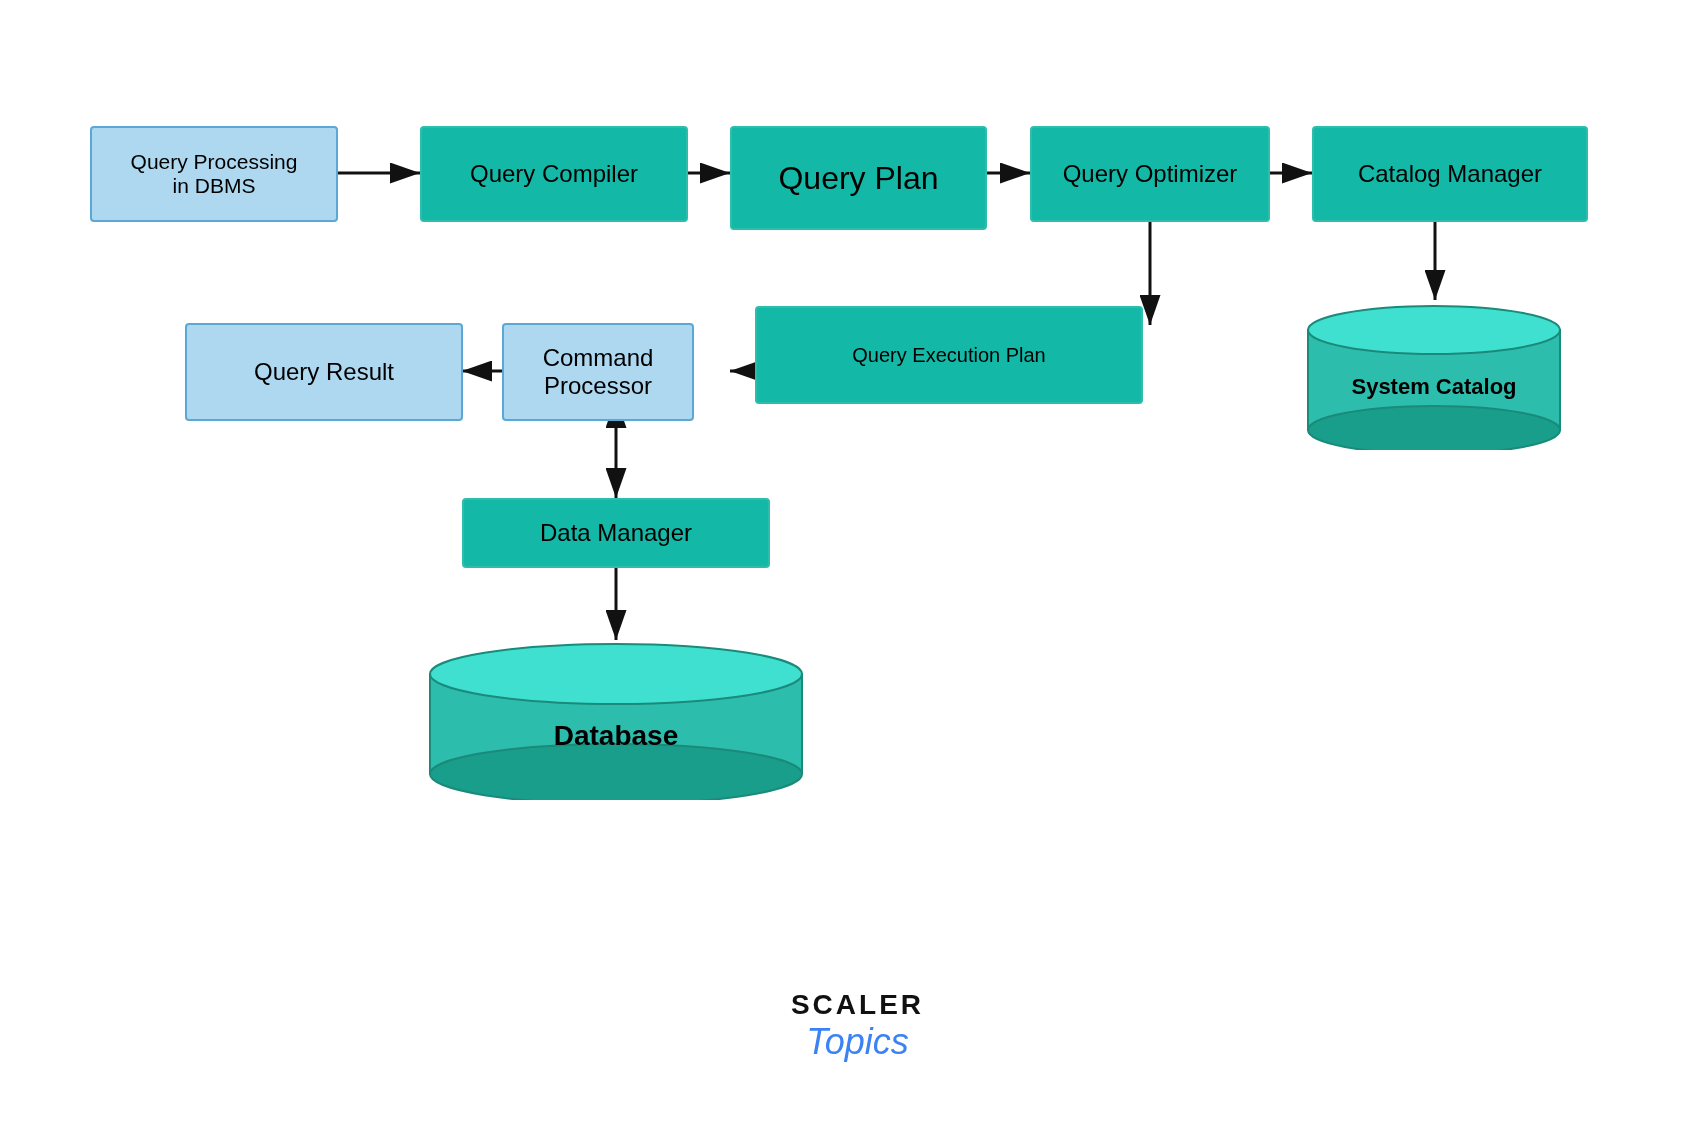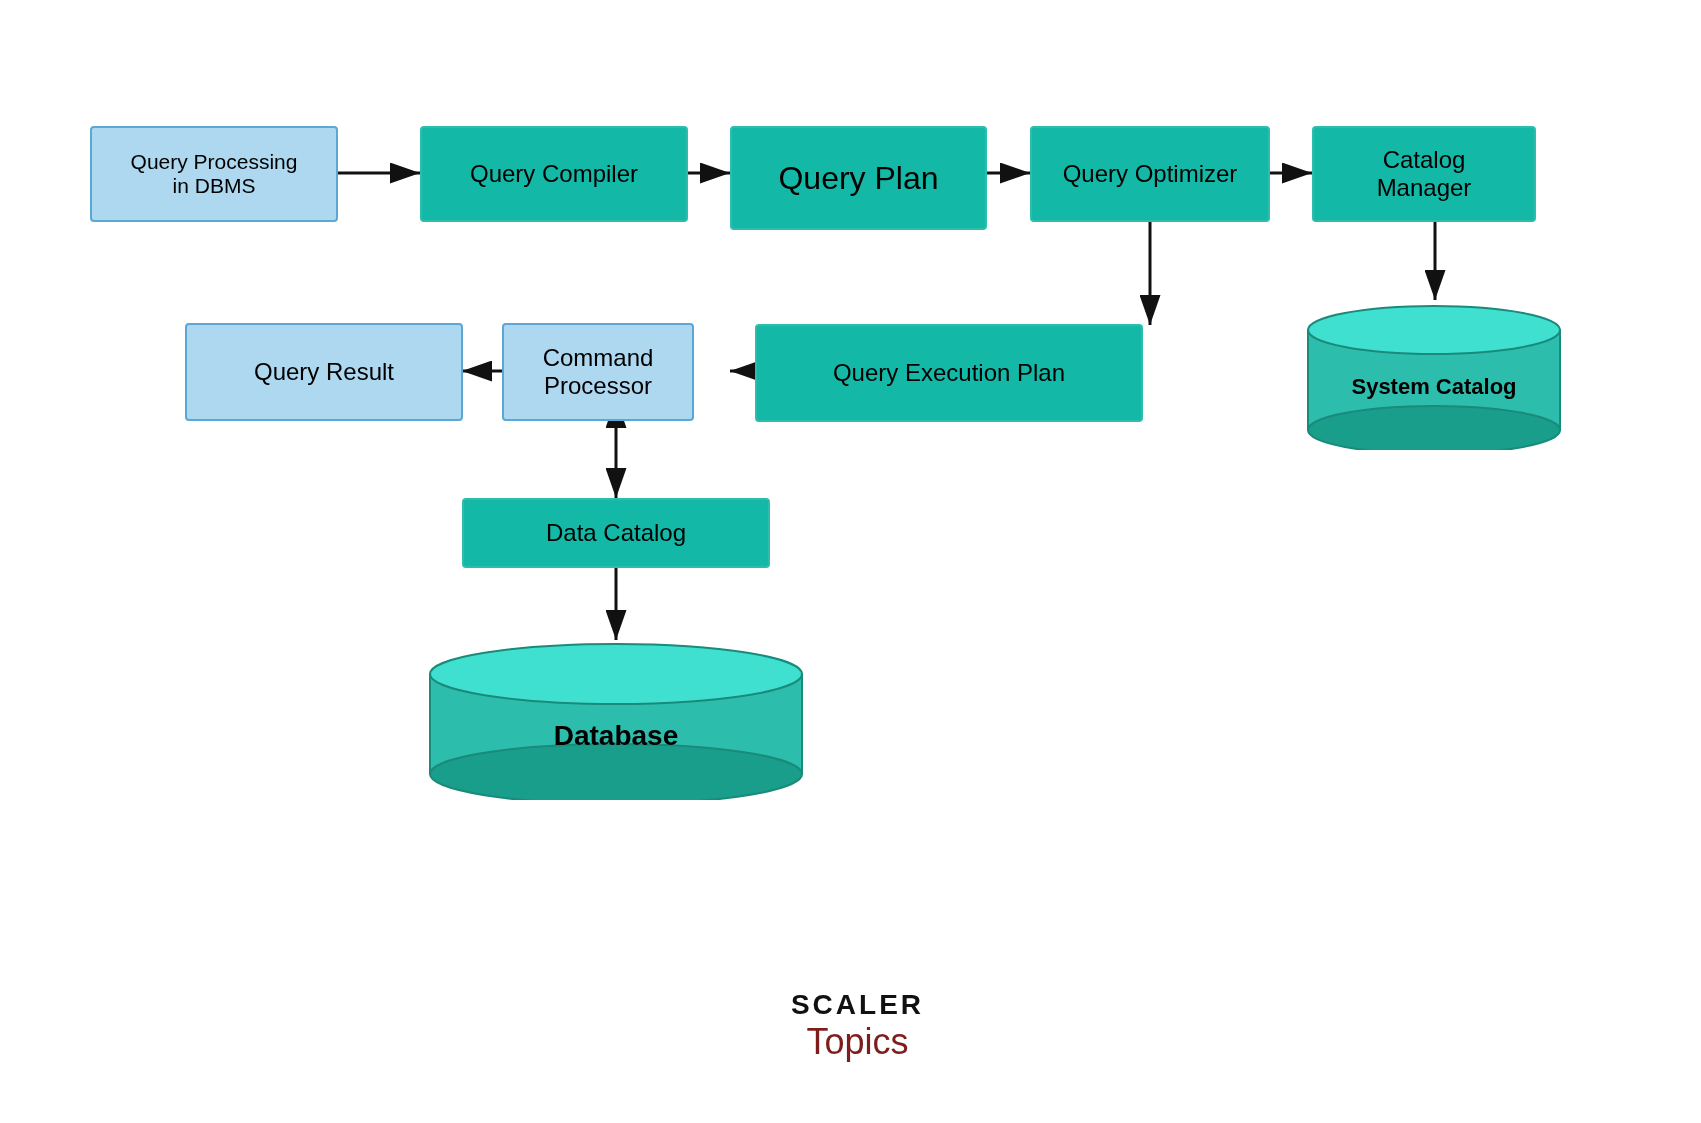--- a/index.html
+++ b/index.html
@@ -64,22 +64,23 @@
     .watermark-scaler {
       font-size: 28px;
       font-weight: 900;
       letter-spacing: 3px;
       color: #111;
       display: block;
     }
 
     .watermark-topics {
       font-size: 36px;
-      color: #7f1d1d;
+      color: #3b82f6;
       font-family: 'Brush Script MT', cursive, Arial;
+      font-style: italic;
       display: block;
     }
   </style>
 </head>
 <body>
 
 <div class="diagram-container">
 
   <svg class="arrows-svg">
     <defs>
@@ -123,50 +124,50 @@
   </div>
 
   <div class="box box-teal" style="left: 730px; top: 126px; width: 257px; height: 104px; font-size: 32px;">
     <span>Query Plan</span>
   </div>
 
   <div class="box box-teal" style="left: 1030px; top: 126px; width: 240px; height: 96px; font-size: 24px;">
     <span>Query Optimizer</span>
   </div>
 
-  <div class="box box-teal" style="left: 1312px; top: 126px; width: 224px; height: 96px; font-size: 24px;">
+  <div class="box box-teal" style="left: 1312px; top: 126px; width: 276px; height: 96px; font-size: 24px;">
     <span>Catalog Manager</span>
   </div>
 
   <div class="box box-blue" style="left: 185px; top: 323px; width: 278px; height: 98px; font-size: 24px;">
     <span>Query Result</span>
   </div>
 
   <div class="box box-blue" style="left: 502px; top: 323px; width: 192px; height: 98px; font-size: 24px;">
     <span>Command Processor</span>
   </div>
 
-  <div class="box box-teal" style="left: 755px; top: 324px; width: 388px; height: 98px; font-size: 24px;">
+  <div class="box box-teal" style="left: 755px; top: 306px; width: 388px; height: 98px; font-size: 20px;">
     <span>Query Execution Plan</span>
   </div>
 
   <div style="position:absolute; left: 1298px; top: 298px; width: 272px; height: 152px;">
     <svg viewBox="0 0 272 152" width="272" height="152">
 
       <rect x="10" y="32" width="252" height="100" fill="#2dbdad" stroke="#1a8a7a" stroke-width="2"></rect>
 
       <ellipse cx="136" cy="132" rx="126" ry="24" fill="#1a9e8c" stroke="#1a8a7a" stroke-width="2"></ellipse>
 
       <ellipse cx="136" cy="32" rx="126" ry="24" fill="#40e0d0" stroke="#1a8a7a" stroke-width="2"></ellipse>
       <text x="136" y="90" text-anchor="middle" dominant-baseline="middle" font-size="22" font-weight="bold" fill="#000">System Catalog</text>
     </svg>
   </div>
 
   <div class="box box-teal" style="left: 462px; top: 498px; width: 308px; height: 70px; font-size: 24px;">
-    <span>Data Catalog</span>
+    <span>Data Manager</span>
   </div>
 
   <div style="position:absolute; left: 420px; top: 640px; width: 392px; height: 160px;">
     <svg viewBox="0 0 392 160" width="392" height="160">
 
       <rect x="10" y="34" width="372" height="100" fill="#2dbdad" stroke="#1a8a7a" stroke-width="2"></rect>
 
       <ellipse cx="196" cy="134" rx="186" ry="30" fill="#1a9e8c" stroke="#1a8a7a" stroke-width="2"></ellipse>
 
       <ellipse cx="196" cy="34" rx="186" ry="30" fill="#40e0d0" stroke="#1a8a7a" stroke-width="2"></ellipse>

